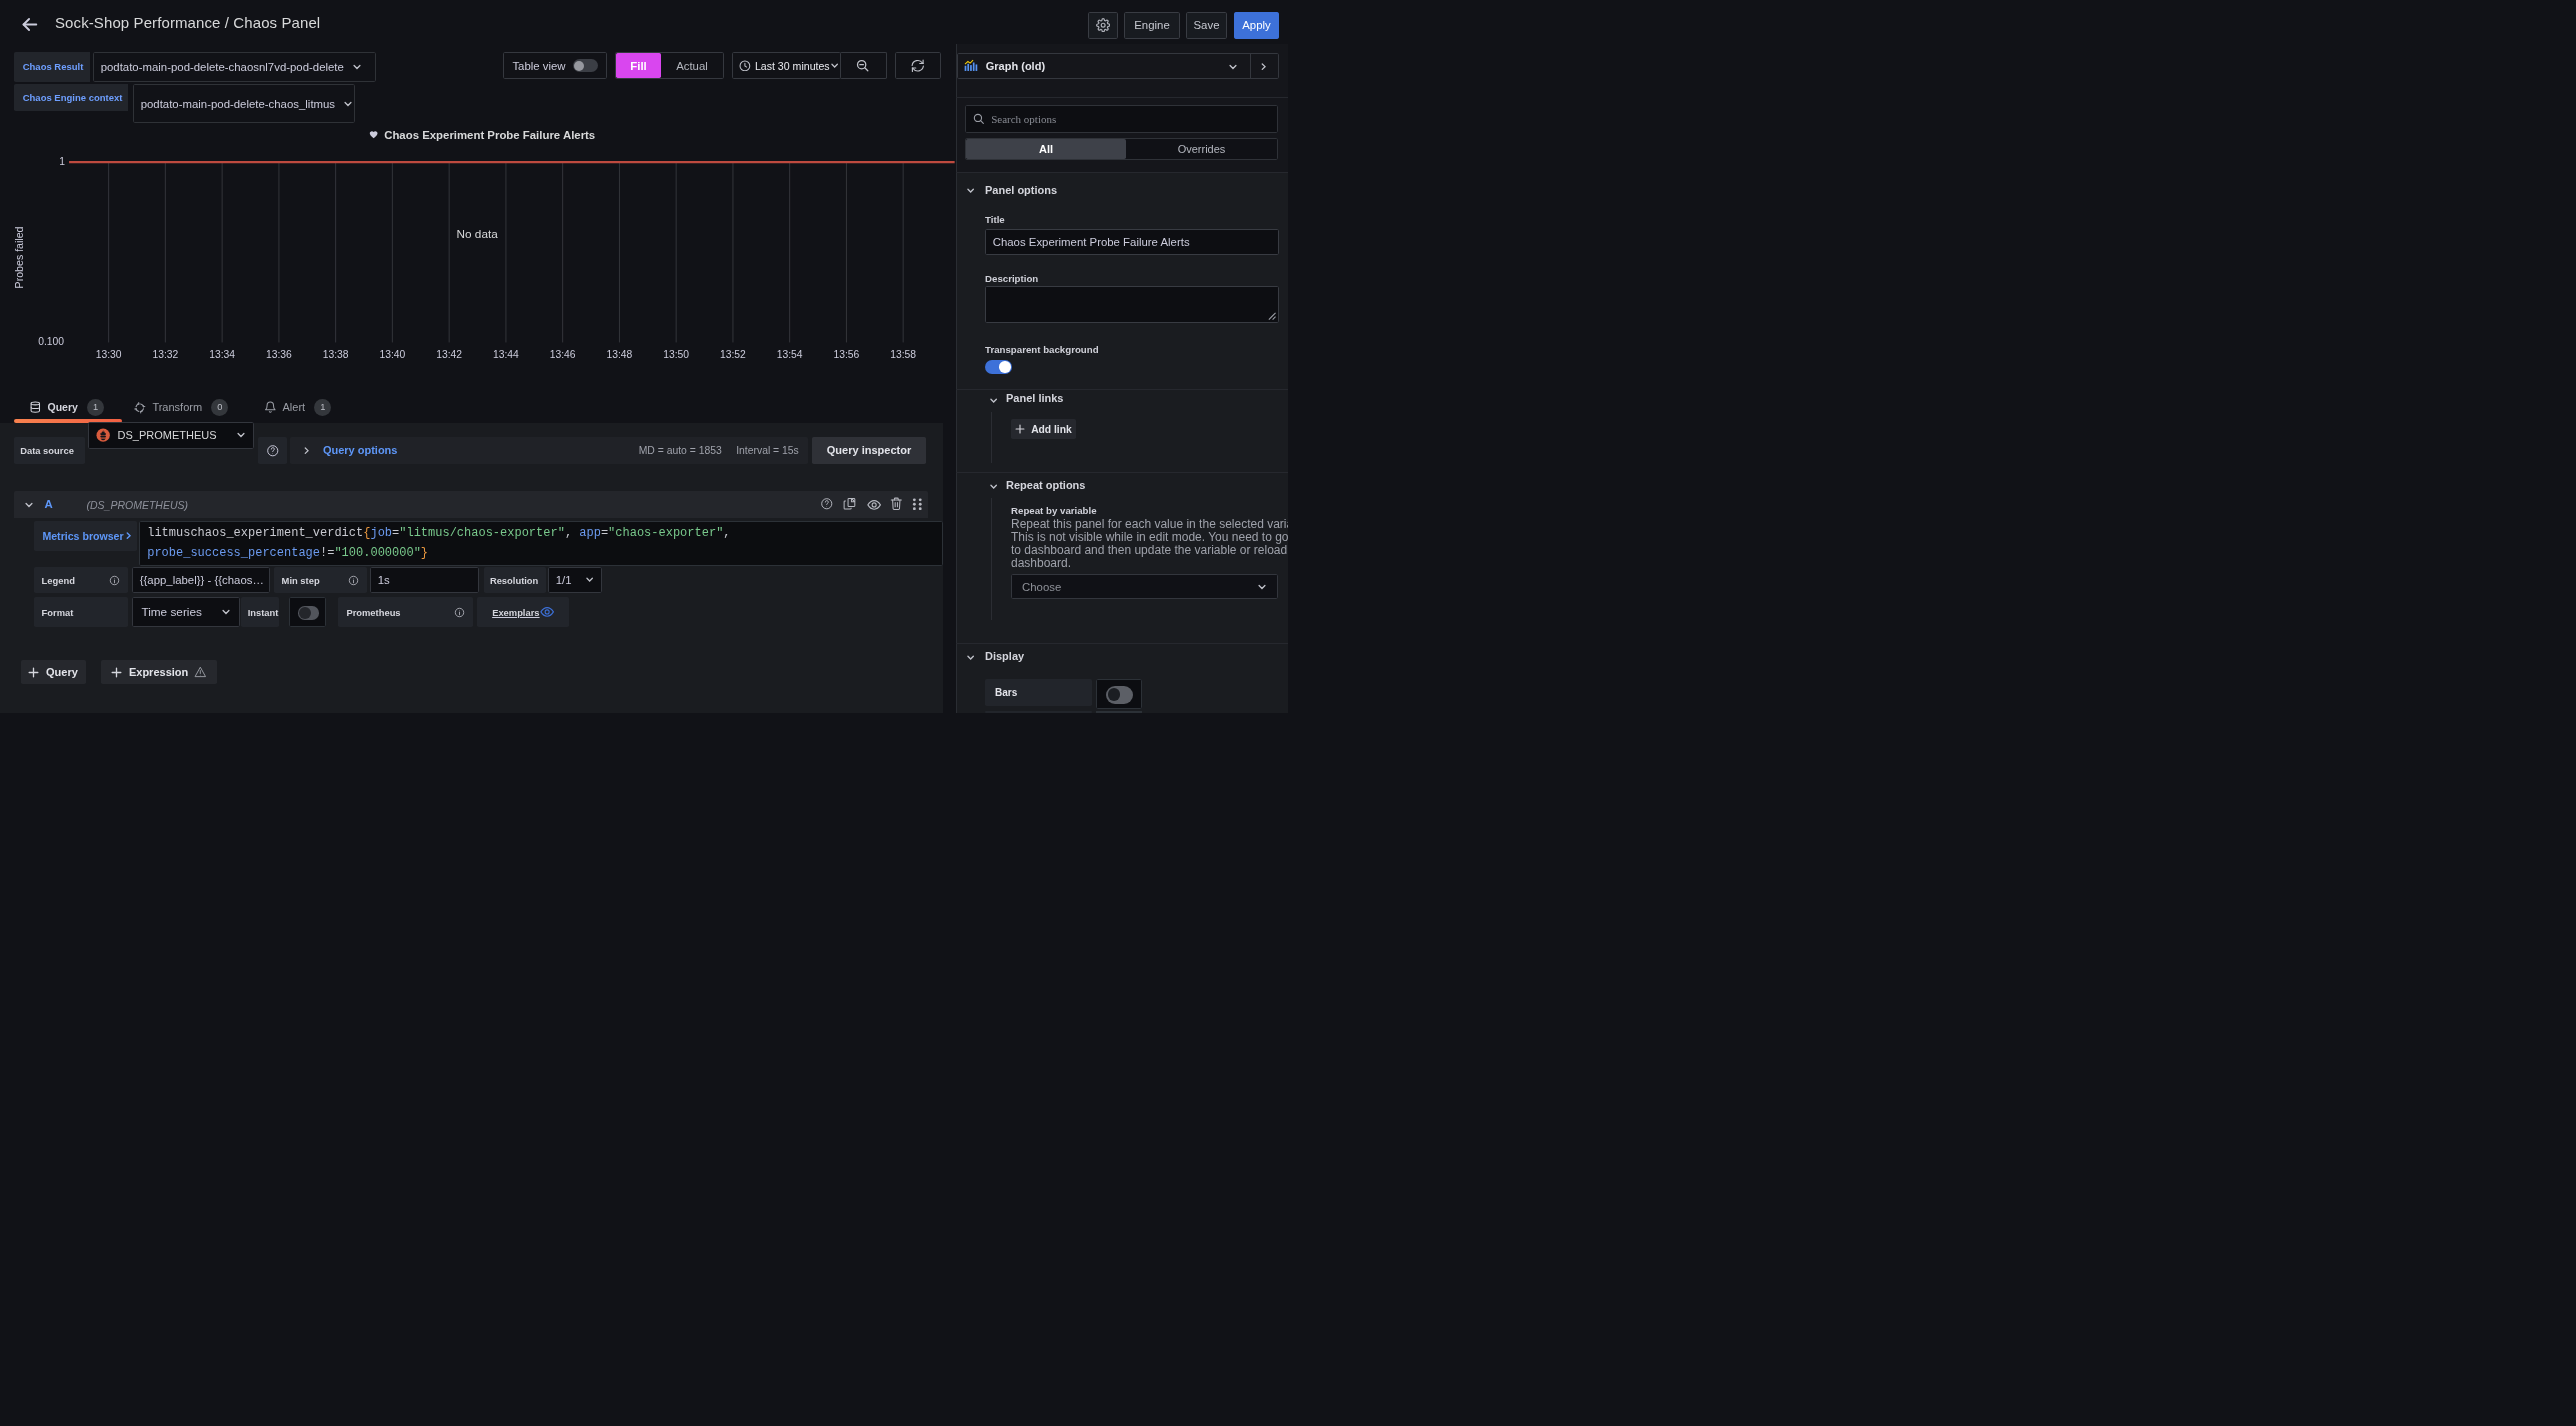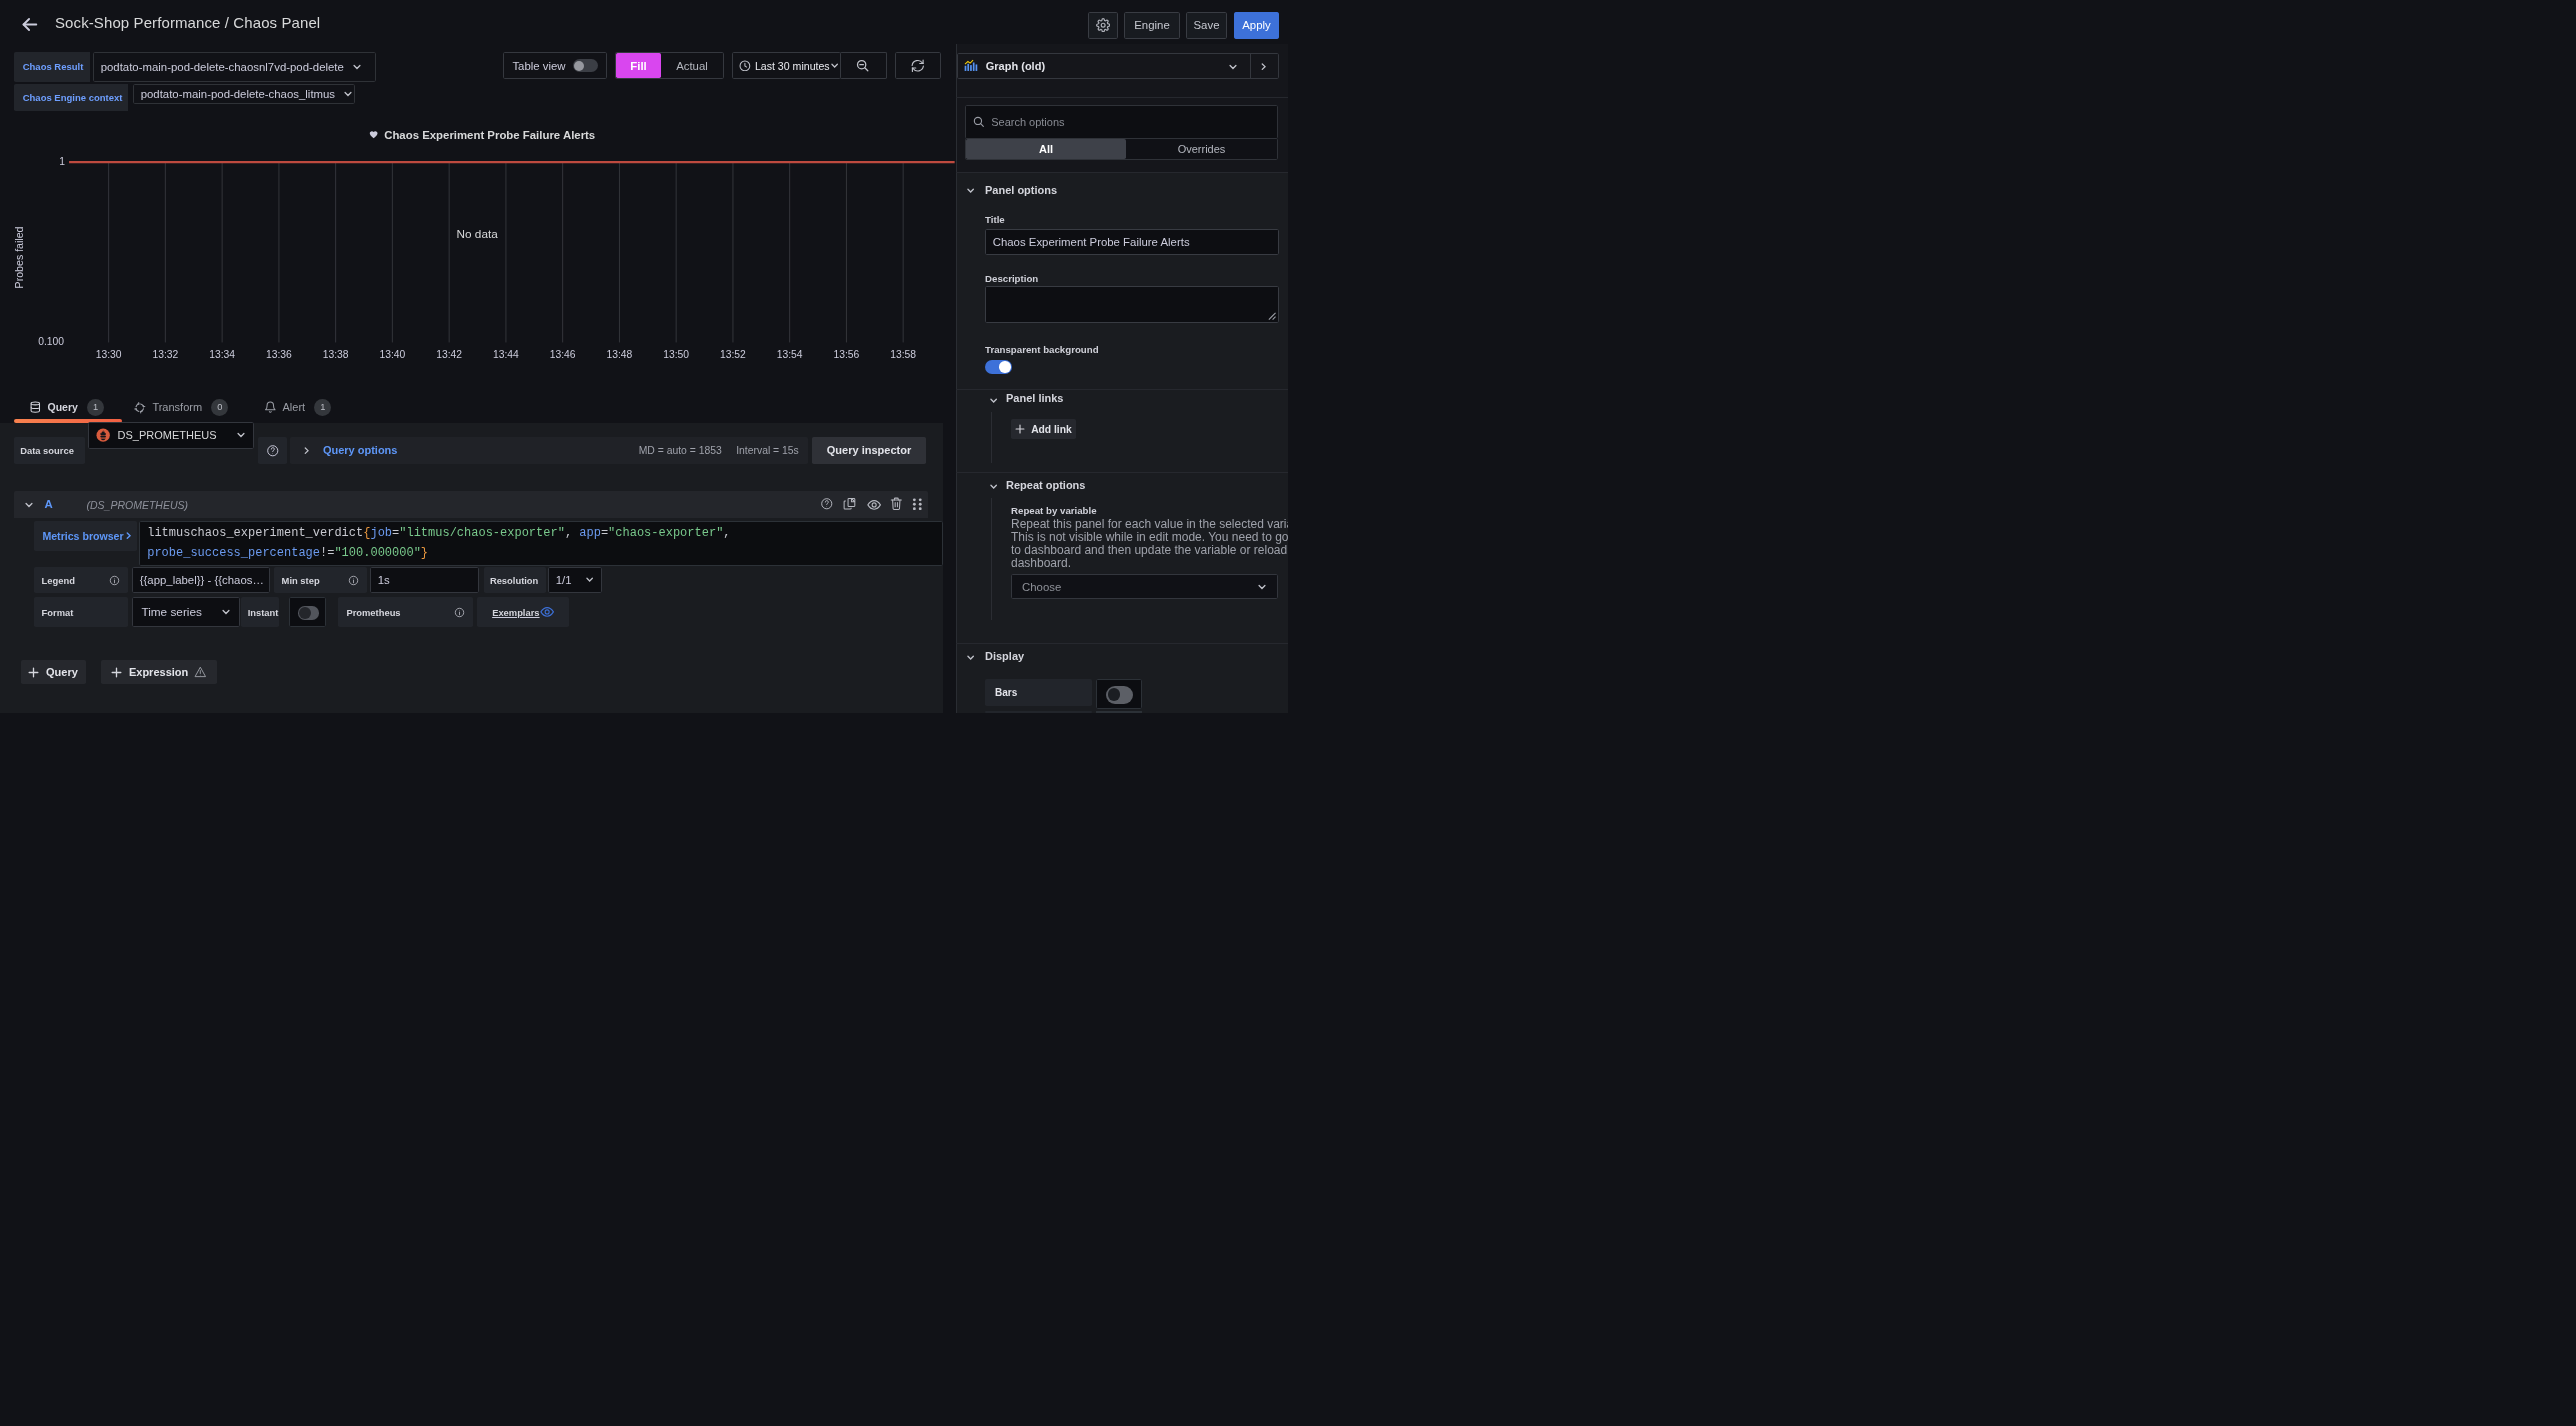--- a/index.html
+++ b/index.html
@@ -10,21 +10,21 @@
   svg { display:block; flex:none; }
 
   
   #toolbar { position:absolute; left:0; top:0; width:1288px; height:44px; }
   #pagetitle { position:absolute; left:55px; top:13.5px; font-size:15px; font-weight:400; color:#d8d9da; letter-spacing:0.1px; }
   .tbtn { position:absolute; top:11.8px; height:27px; border:0.8px solid #393c43; border-radius:1.7px; background:#181b20; color:#c7c9d1; font-size:11.4px; display:flex; align-items:center; justify-content:center; }
   .tbtn.primary { background:#3d71d9; border-color:#3d71d9; color:#fff; font-weight:500; }
 
   
   .varlabel { position:absolute; height:27px; background:#22252b; color:#6e9fff; font-size:9.5px; font-weight:700; display:flex; align-items:center; padding:0 8.4px; border-radius:1.7px 0 0 1.7px; }
-  .varval { position:absolute; height:20px; background:#111217; border:0.8px solid #2f3237; color:#ccccdc; font-size:11.4px; display:flex; align-items:center; padding:0 6.7px; border-radius:1.7px; }
+  .varval { position:absolute; height:39px; background:#111217; border:0.8px solid #2f3237; color:#ccccdc; font-size:11.4px; display:flex; align-items:center; padding:0 6.7px; border-radius:1.7px; }
   .varval .chev { margin-left:8.4px; }
 
   .ctrlbox { position:absolute; height:27px; border:0.8px solid #35383f; border-radius:1.7px; display:flex; align-items:center; color:#ccccdc; font-size:11.4px; }
 
   
   .tabtxt { font-size:11px; color:#d5d6de; }
   .tabtxt.dim { color:#9b9ea6; }
   .pill { height:17px; min-width:17px; padding:0 4.2px; background:#34373c; border-radius:8.4px; color:#bdbfc7; font-size:9.3px; display:flex; align-items:center; justify-content:center; }
 
   
@@ -363,21 +363,21 @@
   <span style="margin-left:7.6px;font-size:11px;font-weight:700;color:#e3e4ea;">Graph (old)</span>
   <svg style="position:absolute;right:40px;top:8.4px" width="10" height="10" viewBox="0 0 12 12" fill="none" stroke="#c0c2ca" stroke-width="1.6" stroke-linecap="round">
       <path d="M2.5 4.2 L6 7.8 L9.5 4.2"></path>
     </svg>
   <div style="position:absolute;right:27px;top:0;width:0.8px;height:24.4px;background:#34373e;"></div>
   <svg style="position:absolute;right:9.3px;top:8.4px" width="9.3" height="9.3" viewBox="0 0 12 12" fill="none" stroke="#c0c2ca" stroke-width="1.7" stroke-linecap="round">
       <path d="M4.2 2.5 L7.8 6 L4.2 9.5"></path>
     </svg>
 </div>
 
-<div class="sinput" style="left:965px;top:105px;width:313px;height:34px;border-color:#2f3238;background:#0d0e12;">
+<div class="sinput" style="left:965px;top:105px;width:313px;height:28px;border-color:#2f3238;background:#0d0e12;font-family:Liberation Serif, serif;">
   <svg style="margin-left:6.7px" width="11.8" height="11.8" viewBox="0 0 16 16" fill="none" stroke="#9a9da5" stroke-width="1.5" stroke-linecap="round">
       <circle cx="6.7" cy="6.7" r="4.9"></circle>
       <path d="M10.4 10.4 L14 14"></path>
     </svg>
   <span style="margin-left:6.7px;color:#888b93;font-size:11px;">Search options</span>
 </div>
 
 <div class="abs row" style="left:965px;top:138px;width:313px;height:22px;border:0.8px solid #2f3238;border-radius:1.7px;background:#101116;">
   <div style="width:160px;height:20.6px;background:#3e4149;border-radius:1.7px;display:flex;align-items:center;justify-content:center;font-size:11px;font-weight:700;color:#fff;">All</div>
   <div style="flex:1;display:flex;align-items:center;justify-content:center;font-size:11px;color:#b4b7bf;">Overrides</div>

